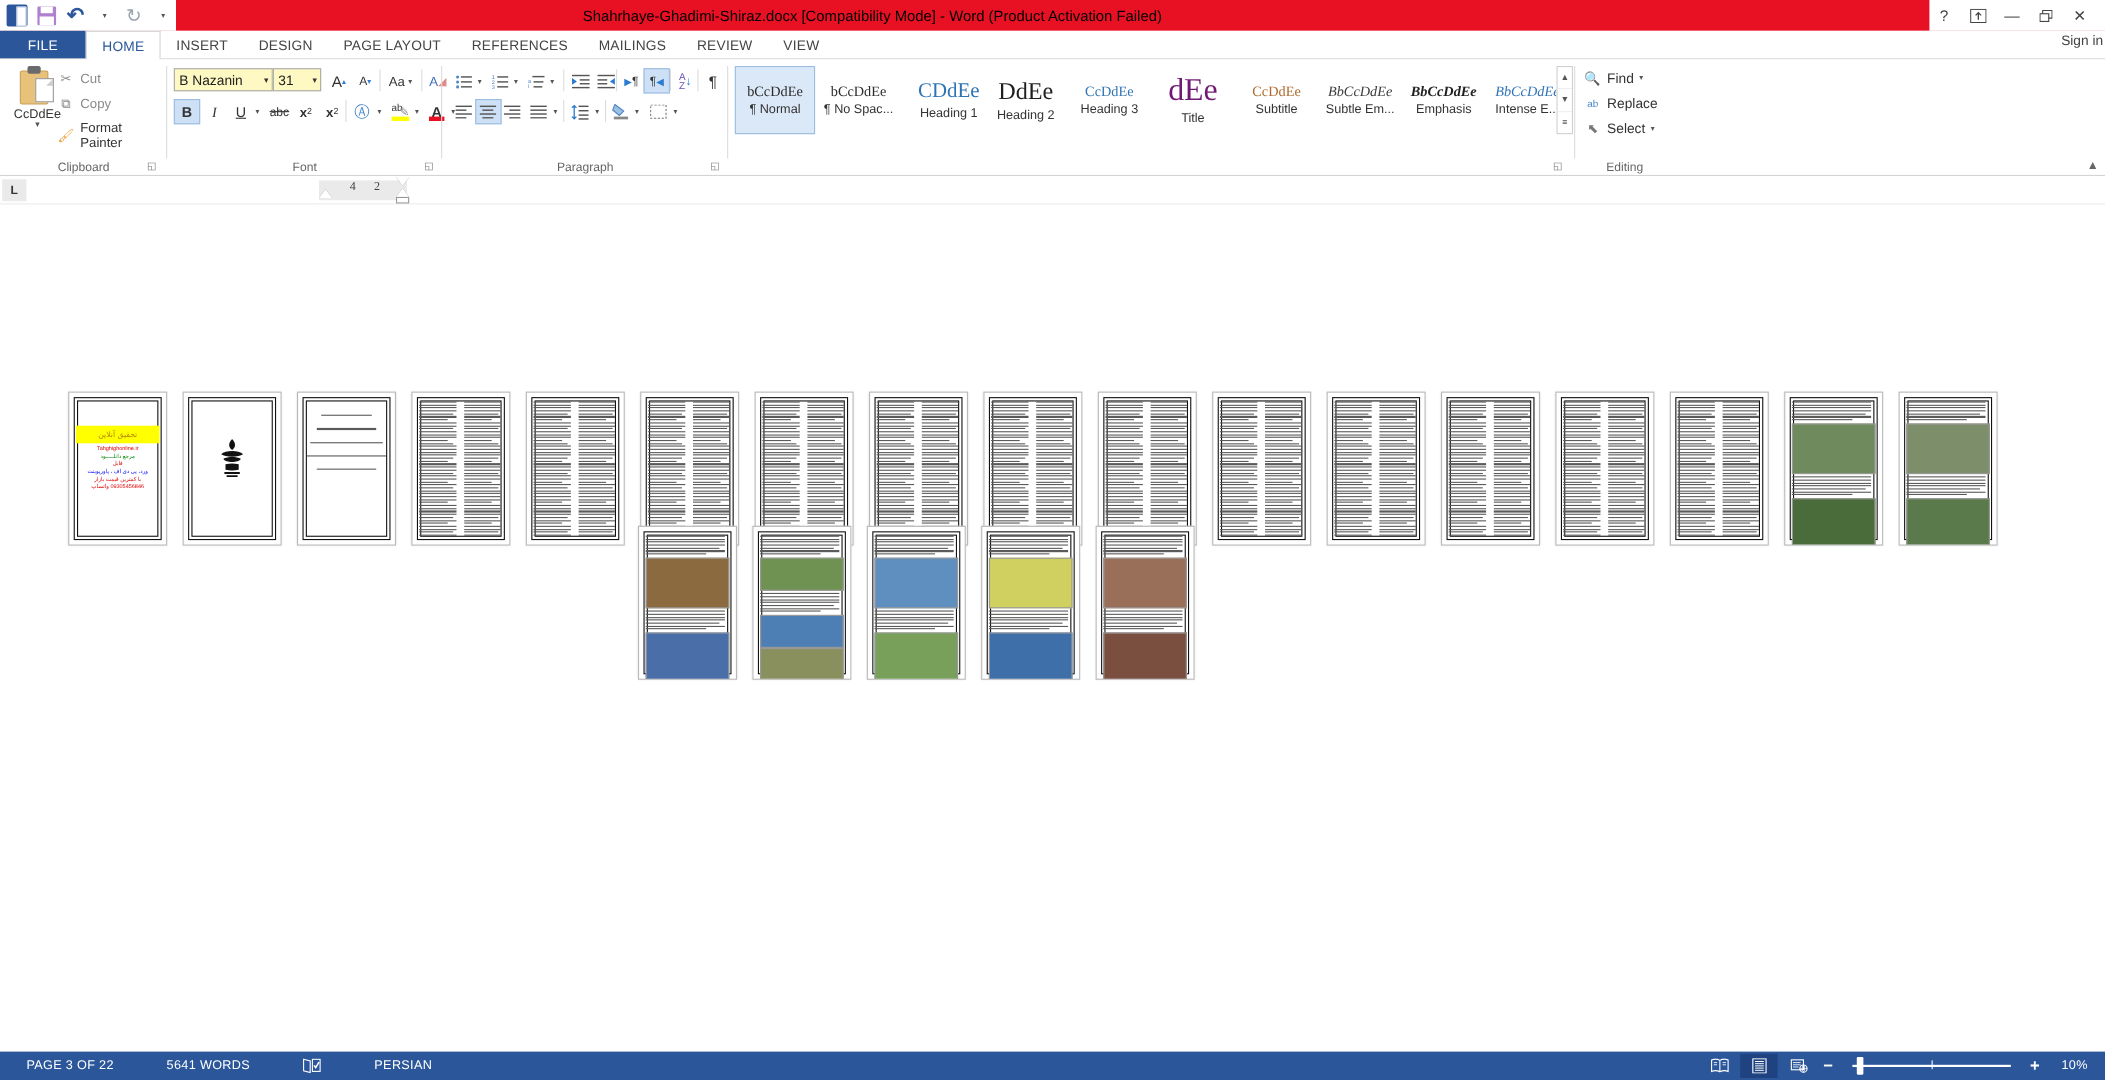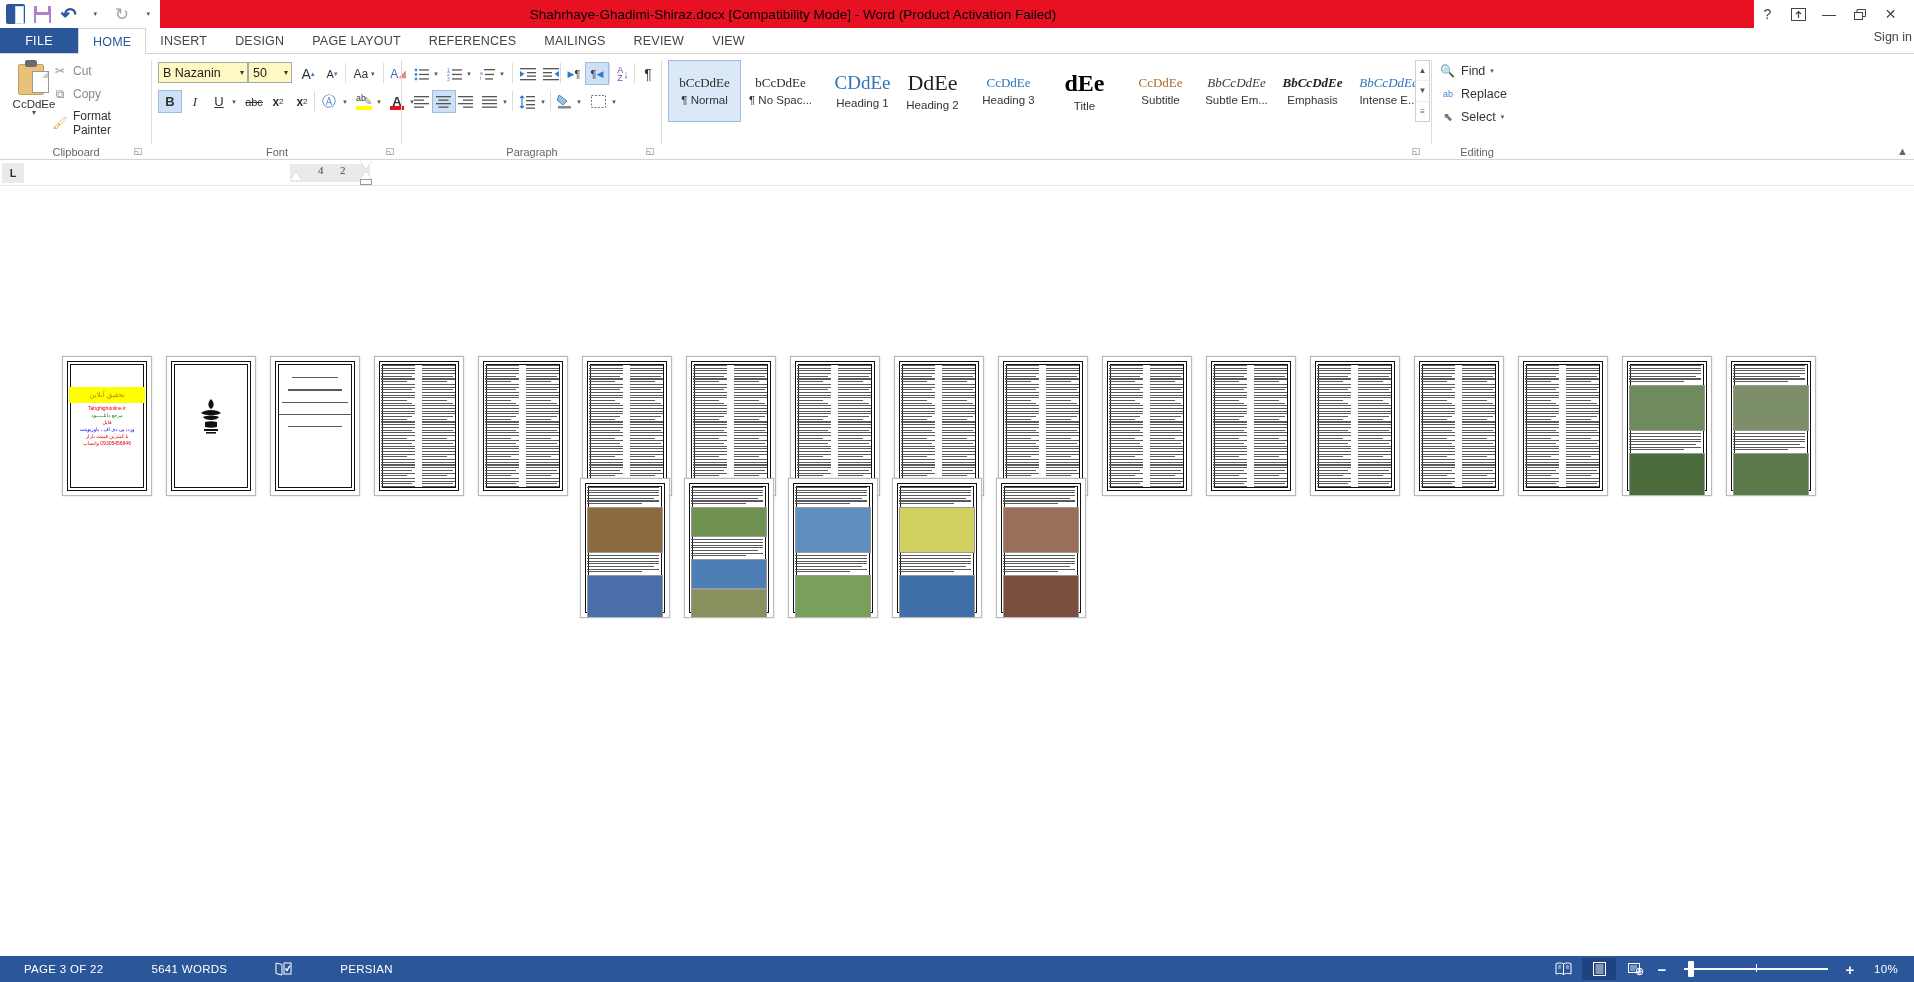--- a/index.html
+++ b/index.html
@@ -279,21 +279,21 @@
     <div class="dlg-launcher" style="right:8px;">◱</div>
     <div class="group-sep" style="right:0;"></div>
   </div>
 
   <div class="group" id="g-font">
     <div class="fontbox" style="left:6px;top:8px;width:90px;">
       <span>B Nazanin</span>
       <span class="fb-caret">▾</span>
     </div>
     <div class="fontbox" style="left:96px;top:8px;width:44px;">
-      <span>50</span>
+      <span>31</span>
       <span class="fb-caret">▾</span>
     </div>
     <div class="ic-btn" style="left:144px;top:8px;">
         <span style="font-size:14px;">A</span>
         <span style="font-size:7px;color:#2b7bd0;">▴</span>
       </div>
     <div class="ic-btn" style="left:168px;top:8px;">
         <span style="font-size:11px;">A</span>
         <span style="font-size:7px;color:#2b7bd0;">▾</span>
       </div>
@@ -525,21 +525,21 @@
     </div>
     <div class="stylebox" style="left:234px;">
       <div class="style-prev" style="font-size:22px;color:#1f1f1f;">DdEe</div>
       <div class="style-name">Heading 2</div>
     </div>
     <div class="stylebox" style="left:310px;">
       <div class="style-prev" style="font-size:13px;color:#2e74b5;">CcDdEe</div>
       <div class="style-name">Heading 3</div>
     </div>
     <div class="stylebox" style="left:386px;">
-      <div class="style-prev" style="font-size:24px;color:#000000;font-weight:bold;">dEe</div>
+      <div class="style-prev" style="font-size:29px;color:#701a75;">dEe</div>
       <div class="style-name">Title</div>
     </div>
     <div class="stylebox" style="left:462px;">
       <div class="style-prev" style="font-size:13px;color:#b06a2c;">CcDdEe</div>
       <div class="style-name">Subtitle</div>
     </div>
     <div class="stylebox" style="left:538px;">
       <div class="style-prev" style="font-size:13px;color:#3b3b3b;font-style:italic;">BbCcDdEe</div>
       <div class="style-name">Subtle Em...</div>
     </div>

